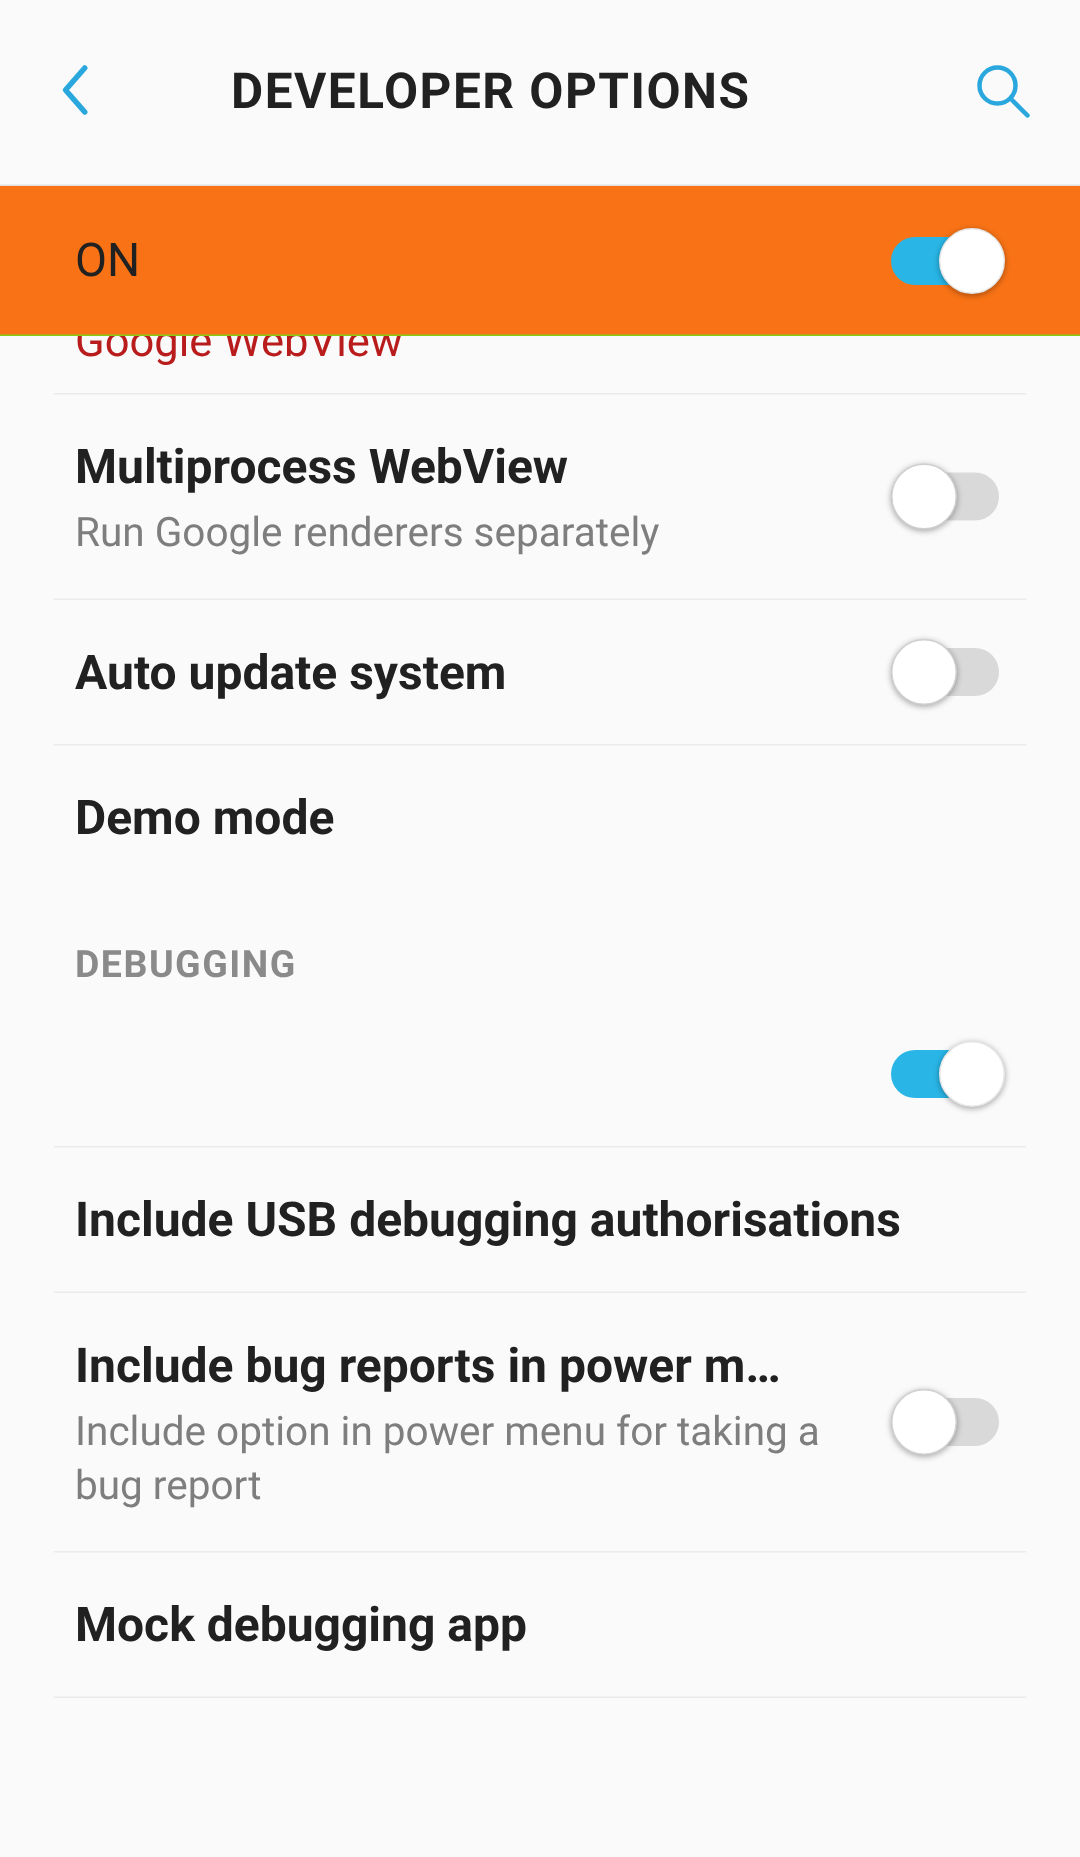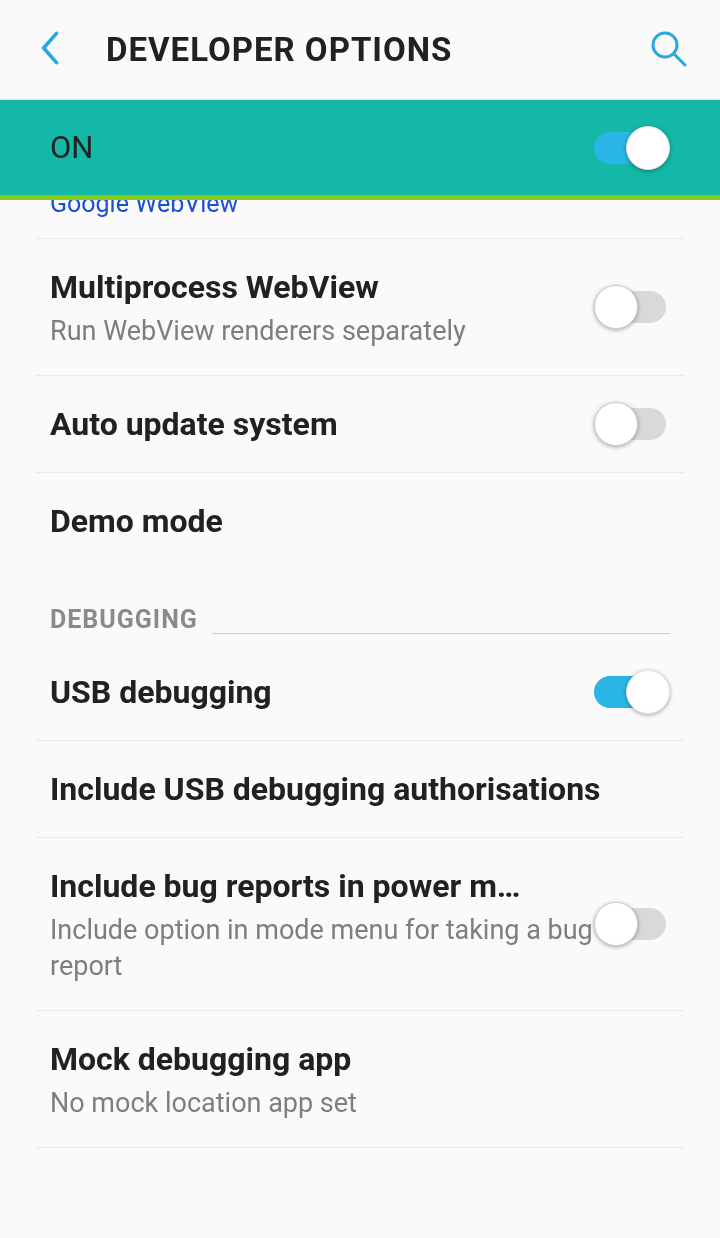--- a/index.html
+++ b/index.html
@@ -7,66 +7,67 @@
     width: 720px;
     height: 1238px;
     background: #fafafa;
     font-family: -apple-system, Roboto, "Helvetica Neue", Arial, sans-serif;
     color: #212121;
     overflow: hidden;
   }
 
   
   .header {
-    height: 100px;
+    height: 124px;
     display: flex;
     align-items: center;
     padding: 0 30px 0 40px;
     background: #fafafa;
     border-bottom: 1px solid #e0e0e0;
+    gap: 48px;
   }
   .back { width: 36px; display:flex; align-items:center; }
   .back svg { width: 22px; height: 34px; }
   .header-title {
     flex: 1;
     padding-left: 30px;
     font-size: 33px;
     font-weight: 700;
     letter-spacing: 1px;
   }
   .search { width: 44px; display:flex; justify-content:center; }
   .search svg { width: 40px; height: 40px; }
 
   
   .on-panel {
     height: 100px;
     display:flex;
     align-items:center;
     padding: 0 50px;
-    background: #14b8a6;
-    border-bottom: 5px solid #84cc16;
+    background: #f97316;
+    border-bottom: 1px solid #84cc16;
   }
   .on-label { font-size: 31px; font-weight: 400; flex:1; }
 
   
   .scroll {
     padding: 0;
     height: calc(1238px - 200px);
     overflow:hidden;
   }
   .partial-top {
     height: 38px;
     padding: 0 50px;
     display:flex;
     align-items:flex-start;
     overflow:hidden;
   }
   .partial-text {
-    color: #1d4ed8;
-    font-size: 25px;
+    color: #b91c1c;
+    font-size: 29px;
     line-height: 8px;
   }
 
   .row {
     padding: 26px 50px;
     display:flex;
     align-items:center;
     border-top: 1px solid #eaeaea;
     margin: 0 36px 0 36px;
   }
@@ -74,22 +75,23 @@
   .row-title { font-size: 32px; font-weight: 700; line-height: 44px; }
   .row-sub { font-size: 27px; color: #7e7e7e; line-height: 36px; margin-top: 4px; }
   .ellipsis { white-space: nowrap; overflow:hidden; text-overflow: ellipsis; max-width: 480px; }
 
   
   .row { margin: 0; border-top: none; }
   .divider { height:1px; background:#eaeaea; margin: 0 36px; }
 
   .section-header {
     display:flex;
-    align-items:flex-end;
+    align-items:flex-start;
     padding: 36px 50px 10px 50px;
+    flex-direction: column;
   }
   .section-title {
     font-size: 25px;
     font-weight: 700;
     letter-spacing: 1px;
     color: #8a8a8a;
     padding-right: 14px;
   }
   .section-line { flex:1; height:1px; background:#cfcfcf; }
 
@@ -147,21 +149,21 @@
 
   <div class="partial-top">
     <span class="partial-text">Google WebView</span>
   </div>
 
   <div class="divider"></div>
 
   <div class="row">
     <div class="row-text">
       <div class="row-title">Multiprocess WebView</div>
-      <div class="row-sub">Run WebView renderers separately</div>
+      <div class="row-sub">Run Google renderers separately</div>
     </div>
     <div class="toggle off">
       <div class="track"></div>
         <div class="knob"></div>
     </div>
   </div>
 
   <div class="divider"></div>
 
   <div class="row">
@@ -182,53 +184,51 @@
     </div>
   </div>
 
   <div class="section-header">
     <div class="section-title">DEBUGGING</div>
     <div class="section-line"></div>
   </div>
 
   <div class="row">
     <div class="row-text">
-      <div class="row-title">USB debugging</div>
     </div>
     <div class="toggle on">
       <div class="track"></div>
         <div class="knob"></div>
     </div>
   </div>
 
   <div class="divider"></div>
 
   <div class="row">
     <div class="row-text">
       <div class="row-title">Include USB debugging authorisations</div>
     </div>
   </div>
 
   <div class="divider"></div>
 
   <div class="row">
     <div class="row-text">
       <div class="row-title ellipsis">Include bug reports in power me..</div>
-      <div class="row-sub">Include option in mode menu for taking a bug report</div>
+      <div class="row-sub">Include option in power menu for taking a bug report</div>
     </div>
     <div class="toggle off">
       <div class="track"></div>
         <div class="knob"></div>
     </div>
   </div>
 
   <div class="divider"></div>
 
   <div class="row">
     <div class="row-text">
       <div class="row-title">Mock debugging app</div>
-      <div class="row-sub">No mock location app set</div>
     </div>
   </div>
 
   <div class="divider"></div>
 
 </div>
 
 </body></html>

